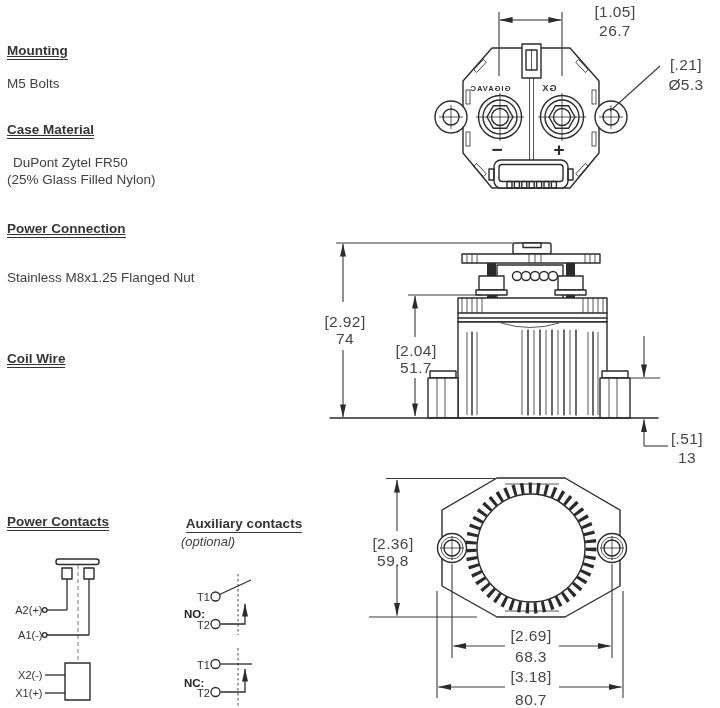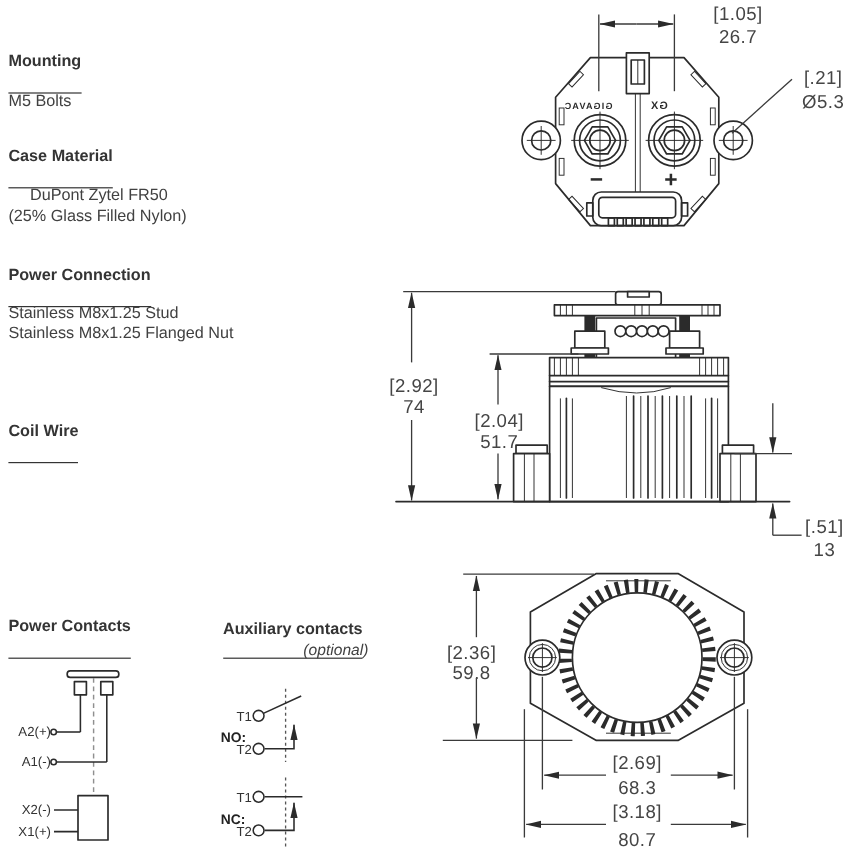--- a/index.html
+++ b/index.html
@@ -1,24 +1,24 @@
 <!DOCTYPE html>
 <html><head>
 <meta charset="utf-8">
 <style>
   html,body{margin:0;padding:0;background:#fff;}
   .page{position:relative;width:720px;height:708px;background:#fff;overflow:hidden;
         font-family:"Liberation Sans",sans-serif;color:#3d3d3d;}
   .abs{position:absolute;white-space:nowrap;}
   .spec-h{font-size:13.5px;font-weight:bold;color:#343434;}
-  .spec-h span{border-bottom:1.6px solid #343434;padding-bottom:19px;}
+  .spec-h span{border-bottom:1.6px solid #343434;padding-bottom:1px;text-decoration:underline;}
   .spec-t{font-size:13.5px;color:#414141;}
   .aux-h{font-size:13.5px;font-weight:bold;color:#343434;text-align:center;width:126px;}
-  .aux-h span{border-bottom:1.6px solid #343434;padding-bottom:17px;text-align:right;}
-  .aux-sub{font-size:13px;font-style:italic;color:#414141;text-align:right;width:126px;}
+  .aux-h span{border-bottom:1.6px solid #343434;padding-bottom:1px;text-align:right;}
+  .aux-sub{font-size:13px;font-style:italic;color:#414141;text-align:left;width:126px;}
   svg{position:absolute;overflow:visible;}
   .dev{stroke:#2b2b2b;stroke-width:1.4;fill:none;stroke-linejoin:round;stroke-linecap:round;}
   .devW{stroke:#2b2b2b;stroke-width:1.4;fill:#fff;stroke-linejoin:round;}
   .thin{stroke:#2b2b2b;stroke-width:0.8;fill:none;}
   .dark{fill:#2b2b2b;stroke:none;}
   .dl{stroke:#3a3a3a;stroke-width:1.1;fill:none;}
   .dash{stroke:#8f8f8f;stroke-width:1.2;fill:none;stroke-dasharray:4 3;}
   .dash2{stroke:#555;stroke-width:1.1;fill:none;stroke-dasharray:2.5 2.5;}
   .ring{stroke:#2b2b2b;stroke-width:11;fill:none;stroke-dasharray:3.2 4.8;}
   .dim{font-family:"Liberation Sans",sans-serif;font-size:15.5px;fill:#454545;
@@ -42,25 +42,24 @@
       <marker id="arr" markerUnits="userSpaceOnUse" markerWidth="14" markerHeight="8" refX="12.6" refY="3.5" orient="auto">
         <path d="M0,0.5 L13,3.5 L0,6.5 Z" fill="#2b2b2b"></path>
       </marker>
     </defs>
   </svg>
 
   <div class="abs spec-h" style="left:7px;top:43px"><span>Mounting</span></div>
   <div class="abs spec-t" style="left:7px;top:76px">M5 Bolts</div>
 
   <div class="abs spec-h" style="left:7px;top:122px"><span>Case Material</span></div>
-  <div class="abs spec-t" style="left:25px;top:155px">DuPont Zytel FR50</div>
+  <div class="abs spec-t" style="left:13px;top:155px">DuPont Zytel FR50</div>
   <div class="abs spec-t" style="left:7px;top:172px">(25% Glass Filled Nylon)</div>
 
   <div class="abs spec-h" style="left:7px;top:221px"><span>Power Connection</span></div>
-  <div class="abs spec-t" style="left:7px;top:253px">Stainless M8x1.25 Stud</div>
   <div class="abs spec-t" style="left:7px;top:270px">Stainless M8x1.25 Flanged Nut</div>
 
   <div class="abs spec-h" style="left:7px;top:351px"><span>Coil Wire</span></div>
 
   <div class="abs spec-h" style="left:7px;top:514px"><span>Power Contacts</span></div>
 
   <div class="abs aux-h" style="left:181px;top:516px"><span>Auxiliary contacts</span></div>
   <div class="abs aux-sub" style="left:181px;top:534px">(optional)</div>
 
   <svg style="left:0;top:545px" width="120" height="163" viewBox="0 0 120 163">

